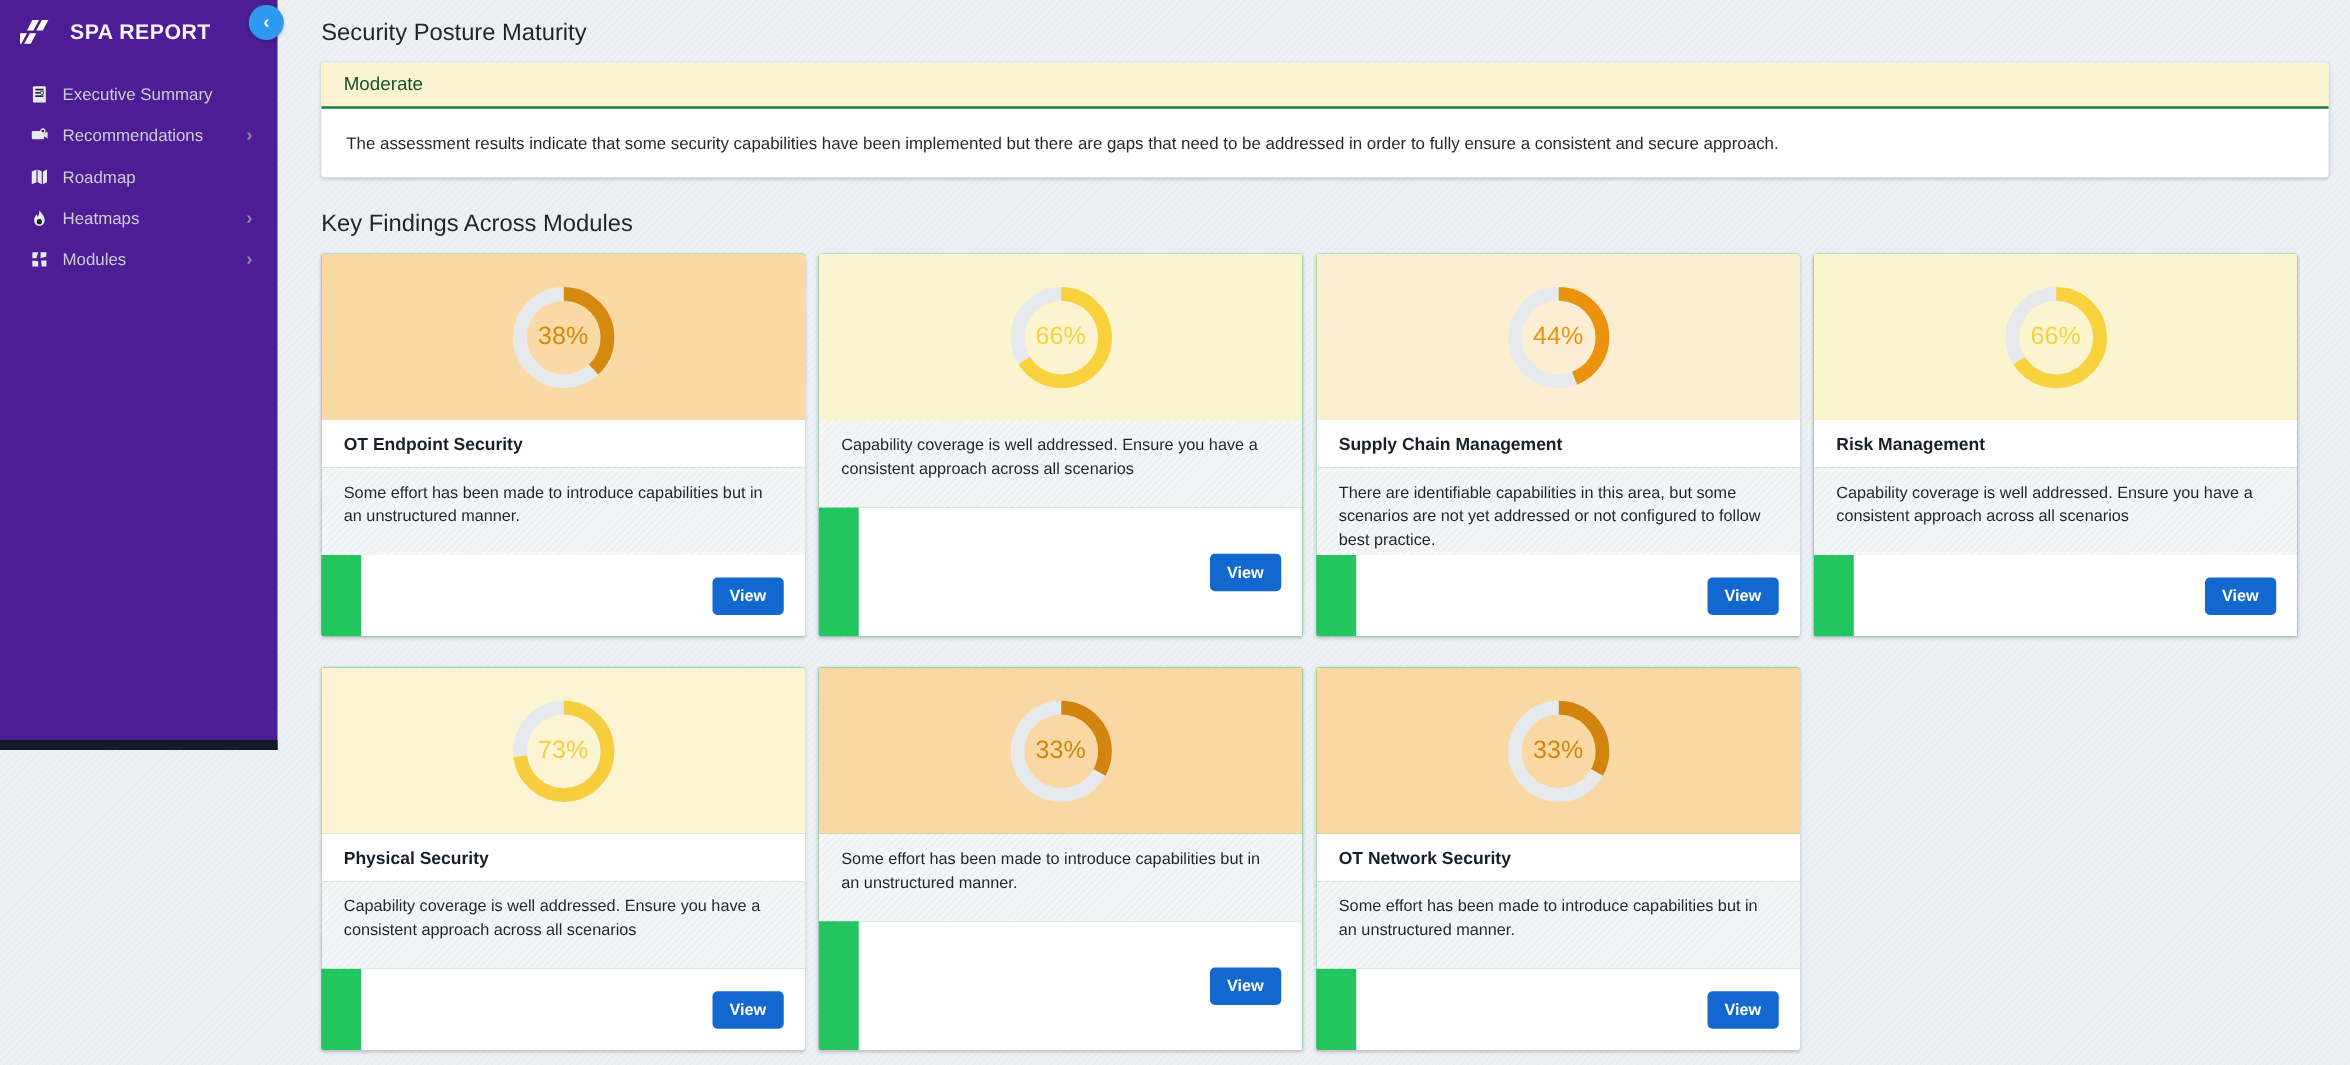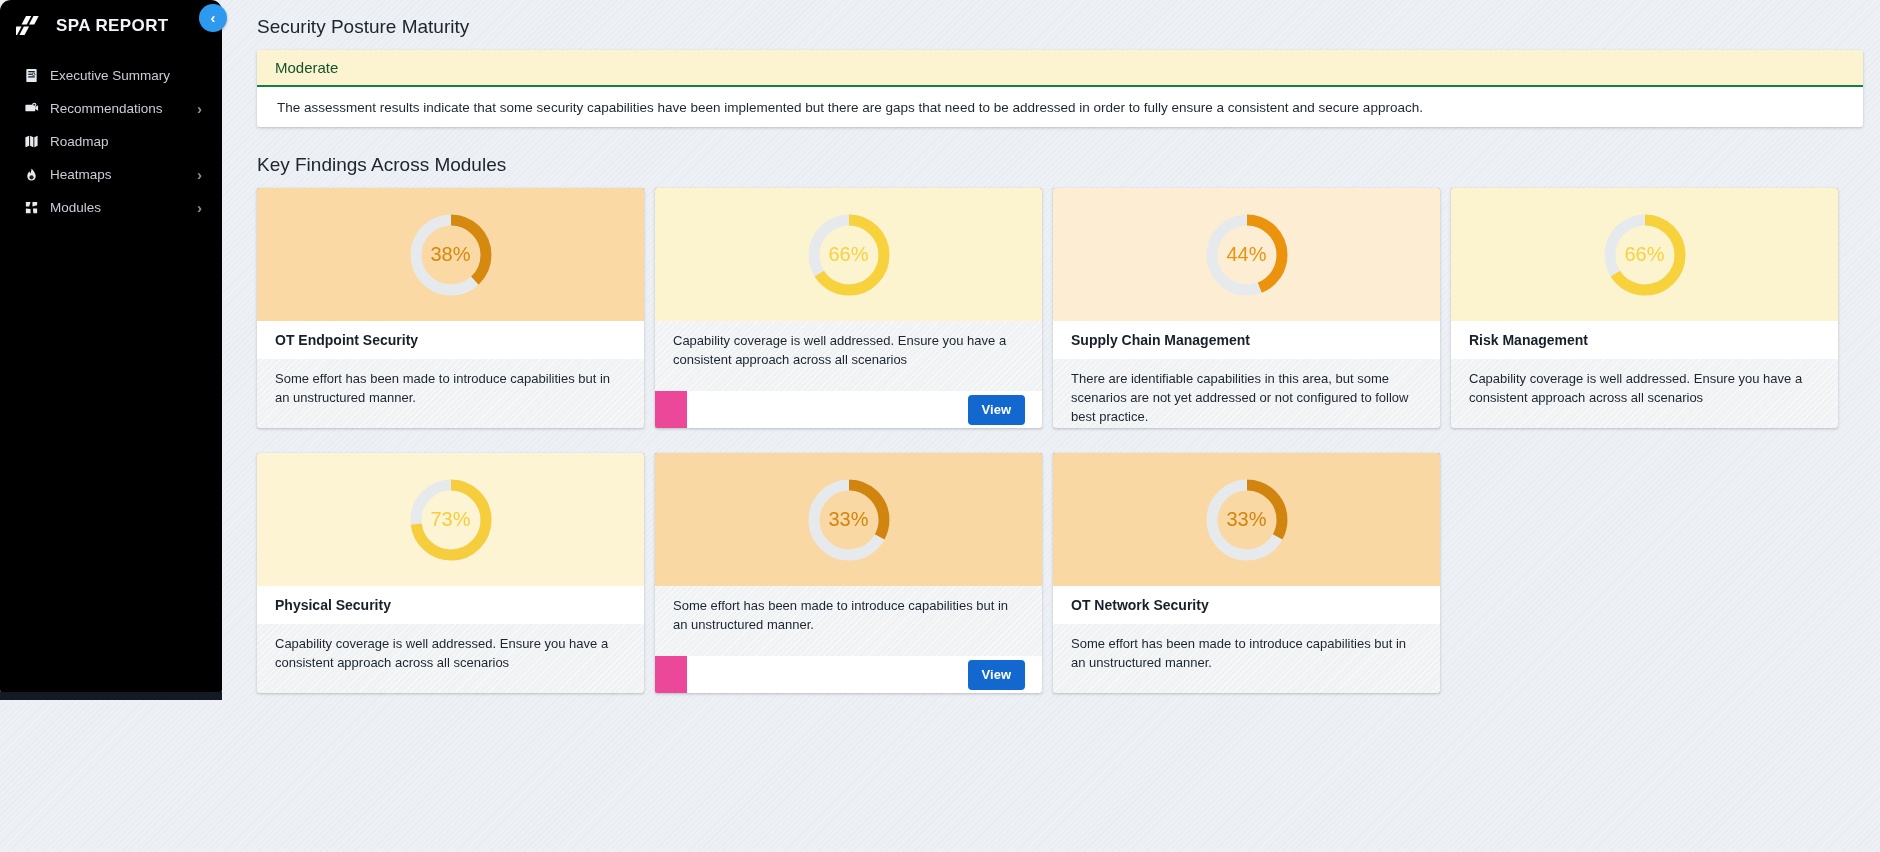--- a/index.html
+++ b/index.html
@@ -8,25 +8,24 @@
     font-family:"Liberation Sans", sans-serif;
     background:#EDF1F6;
     background-image:repeating-linear-gradient(135deg, rgba(203,213,223,.18) 0 1px, transparent 1px 4px);
     display:flex;
     position:relative;
     color:#1F2630;
   }
 
   
   .sidebar {
-    width:222px; height:700px; flex:0 0 222px;
-    background:#000000;
+    width:222px; height:600px; flex:0 0 222px;
+    background:#4c1d95;
     display:flex; flex-direction:column;
     position:relative;
-    border-radius:11px;
   }
   .brand {
     display:flex; align-items:center;
     padding:13px 14px 10px 16px;
     height:48px;
   }
   .brand svg { width:30px; height:20px; margin-right:10px; }
   .brand-label {
     color:#F2F4F7; font-size:17px; font-weight:bold; letter-spacing:.4px;
     white-space:nowrap;
@@ -72,33 +71,33 @@
     overflow:hidden;
   }
   .maturity-header {
     background:#FCF3D1;
     border-bottom:2px solid #15803d;
     height:37px; display:flex; align-items:center;
     padding:0 18px;
     font-size:15px; color:#14532d;
   }
   .maturity-body {
-    height:40px; display:flex; align-items:center;
+    height:55px; display:flex; align-items:center;
     padding:0 20px;
     font-size:13.5px; color:#1F2630;border-radius:12px;
   }
 
   
   .cards-grid {
     display:grid;
     grid-template-columns:repeat(4, 387px);
     column-gap:11px; row-gap:25px;
   }
   .card {
-    height:240px; background:#ec4899; border-radius:2px;
+    height:306px; background:#22c55e; border-radius:2px;
     box-shadow:0 1px 3px rgba(0,0,0,.22);
     display:flex; flex-direction:column; overflow:hidden;
   }
   .card-head {
     height:133px; flex:0 0 133px;
     display:flex; align-items:center; justify-content:center;
     position:relative;
   }
   .donut-wrap { position:relative; width:82px; height:82px; }
   .donut-wrap svg { width:82px; height:82px; display:block; }

